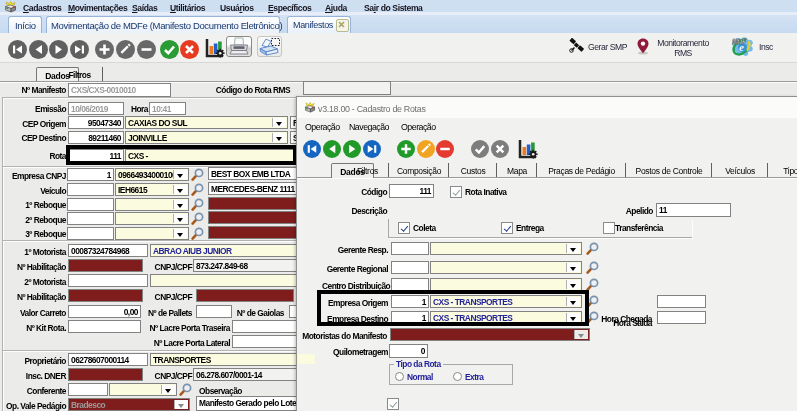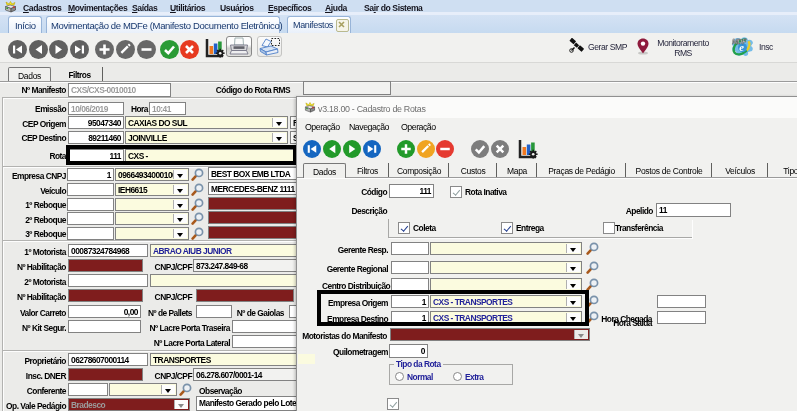--- a/index.html
+++ b/index.html
@@ -24,21 +24,21 @@
 .chk:after{content:"";position:absolute;left:2px;top:2.5px;width:5.5px;height:3px;
   border-left:1.6px solid #1e3a8c;border-bottom:1.6px solid #1e3a8c;transform:rotate(-50deg);}
 .chkg:after{border-color:#8e9e9e;}
 
 .tbc{position:absolute;width:19px;height:19px;border-radius:50%;top:40px;}
 .tbc svg{position:absolute;left:0;top:0;}
 .rtbc{position:absolute;width:18px;height:18px;border-radius:50%;top:43px;}
 .tabtxt{font-size:9.5px;letter-spacing:-0.35px;color:#18386e;white-space:nowrap;}
 .ptab{position:absolute;box-sizing:border-box;border:1px solid #888;border-bottom:none;
   border-radius:2px 2px 0 0;background:#f0f0ee;text-align:center;
-  font-size:8.5px;font-weight:400;letter-spacing:-0.3px;color:#000;padding-top:3px;}
+  font-size:8.5px;font-weight:700;letter-spacing:-0.3px;color:#000;padding-top:3px;margin-left:28px;}
 .rtab{position:absolute;top:66px;height:14px;box-sizing:border-box;border-right:1px solid #60605e;
   text-align:center;font-size:8.5px;letter-spacing:-0.3px;color:#000;padding-top:3px;width:42px;}
 </style></head>
 <body>
 
 <div class="ab" style="left:0;top:0;width:797px;height:15px;background:#cfdff2;"></div>
 <div class="ab" style="left:0;top:12px;width:797px;height:3px;background:#e7eefa;"></div>
 <svg class="ab" style="left:4px;top:1px;" width="13" height="12" viewBox="0 0 13 12">
   <path d="M3 4 L2 1 L5 3 L6.5 0.5 L8 3 L11 1.5 L10 4 Z" fill="#f8ee20" stroke="#b8a010" stroke-width="0.6"></path>
   <path d="M1.5 5.5 L6 4 L11.5 5.5 L7 7.5 Z" fill="#e8e8e8" stroke="#666" stroke-width="0.7"></path>
@@ -293,21 +293,21 @@
   <div class="ab lbl" style="left:120px;top:292px;width:72px;">CNPJ/CPF</div>
   <div class="ab fld gy" style="left:196px;top:289px;width:98px;height:13px;"></div>
 
   <div class="ab lbl" style="left:0;top:308px;width:66px;">Valor Carreto</div>
   <div class="ab fld rt" style="left:68px;top:305px;width:73px;height:13px;">0,00</div>
   <div class="ab lbl" style="left:120px;top:308px;width:72px;">Nº de Pallets</div>
   <div class="ab fld" style="left:196px;top:305px;width:36px;height:13px;"></div>
   <div class="ab lbl" style="left:232px;top:308px;width:52px;">Nº de Gaiolas</div>
   <div class="ab fld" style="left:289px;top:305px;width:50px;height:13px;"></div>
 
-  <div class="ab lbl" style="left:0;top:323px;width:66px;">Nº Kit Segur.</div>
+  <div class="ab lbl" style="left:0;top:323px;width:66px;">Nº Kit Rota.</div>
   <div class="ab fld" style="left:68px;top:320px;width:73px;height:13px;"></div>
   <div class="ab lbl" style="left:145px;top:323px;width:85px;">Nº Lacre Porta Traseira</div>
   <div class="ab fld" style="left:232px;top:320px;width:108px;height:13px;"></div>
 
   <div class="ab lbl" style="left:145px;top:338px;width:85px;">Nº Lacre Porta Lateral</div>
   <div class="ab fld" style="left:232px;top:335px;width:108px;height:13px;"></div>
 
   <div class="ab lbl" style="left:0;top:356px;width:66px;">Proprietário</div>
   <div class="ab fld" style="left:68px;top:353px;width:80px;height:13px;">06278607000114</div>
   <div class="ab fld yl" style="left:150px;top:353px;width:190px;height:13px;">TRANSPORTES</div>

